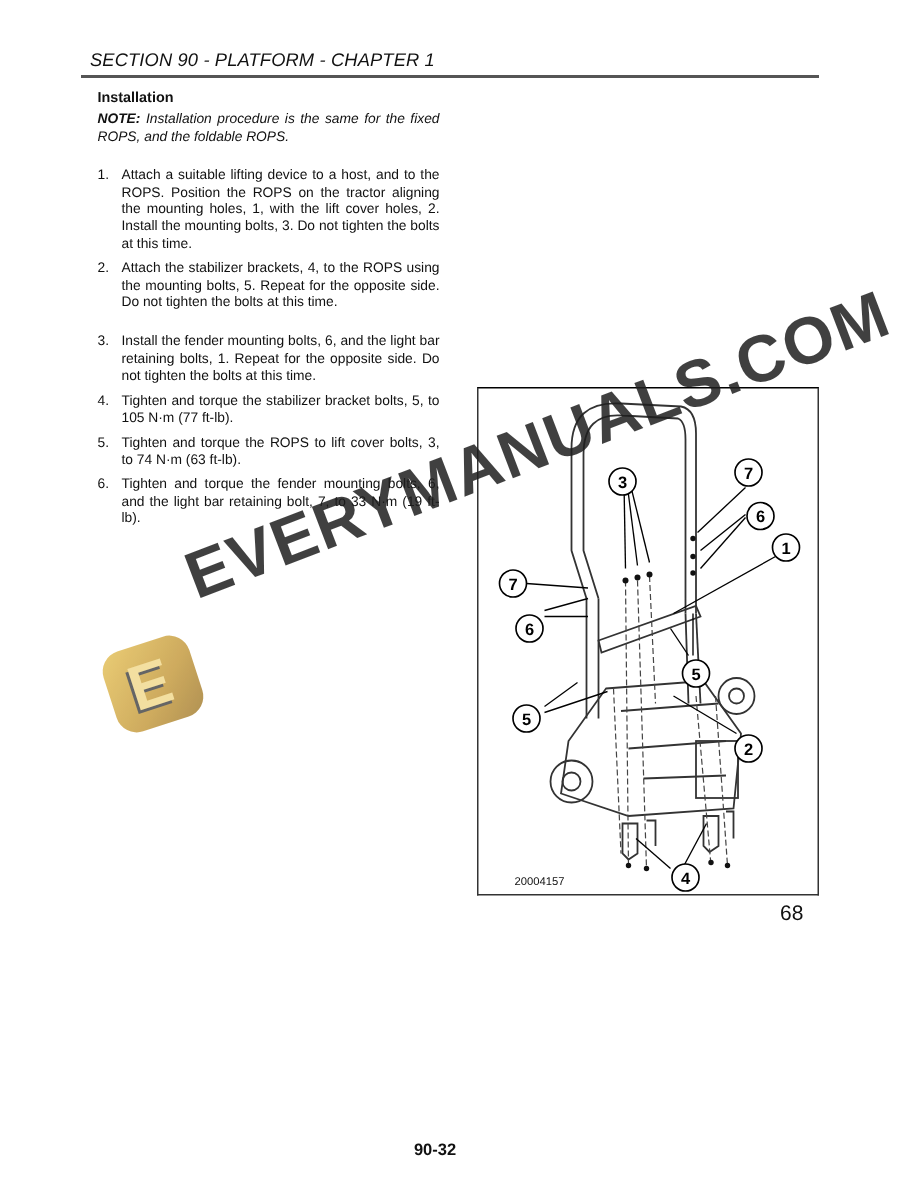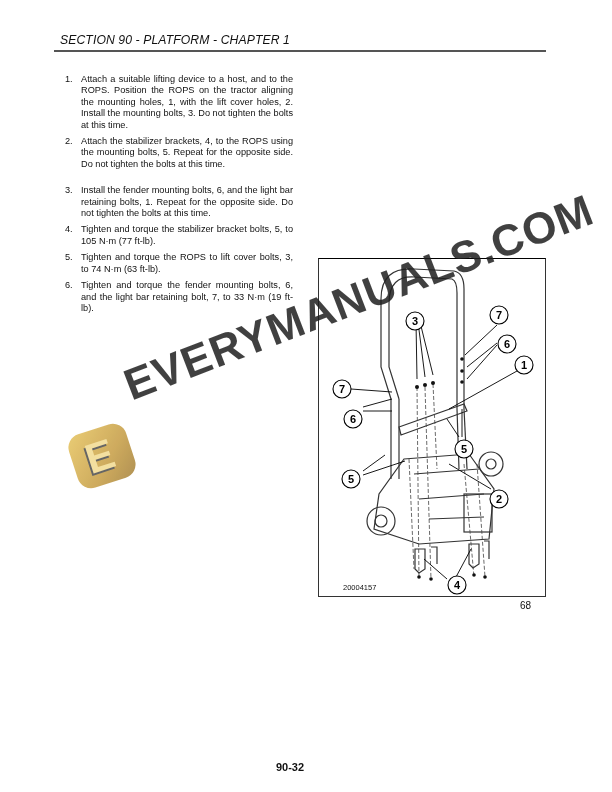--- a/index.html
+++ b/index.html
@@ -26,21 +26,21 @@
     .step .num { width: 16px; flex: none; }
     .step .txt { flex: 1; }
     .gap1 { height: 14px; }
     .gap2 { height: 5px; }
     .figure {
       position: absolute; left: 318px; top: 258px; width: 228px; height: 339px;
       border: 1.5px solid #333; border-top-color: #000; box-sizing: border-box; background: #fff;
     }
     .figure svg { position: absolute; left: 0; top: 0; }
     .fig-id { position: absolute; left: 7px; bottom: 4px; font-size: 7.5px; margin-left: 17px; }
-    .fig-num { position: absolute; left: 520px; top: 600px; font-size: 10px; }
+    .fig-num { position: absolute; left: 520px; top: 600px; font-size: 14px; }
     .page-num { position: absolute; left: 0; top: 761px; width: 580px; text-align: center; font-weight: bold; font-size: 11px; }
     .wm-text {
       position: absolute; left: 135px; top: 360px; font-weight: bold; font-size: 44px;
       color: rgba(30,30,30,0.85); letter-spacing: 1px;
       transform: rotate(-21deg); transform-origin: left bottom; white-space: nowrap;
     }
     .wm-logo {
       position: absolute; left: 72px; top: 428px; width: 60px; height: 56px; border-radius: 14px;
       background: linear-gradient(135deg, #e8c766 0%, #c9a24d 60%, #a88540 100%);
       transform: rotate(-18deg); opacity: 0.9;
@@ -51,20 +51,22 @@
     }
     .callout { font-family: "Liberation Sans", sans-serif; font-size: 11px; font-weight: bold; }
   </style>
 </head>
 <body>
 
 <div class="header">SECTION 90 - PLATFORM - CHAPTER 1</div>
 <div class="header-rule"></div>
 
 <div class="col">
+  <div class="heading">Installation</div>
+  <div class="note"><b>NOTE:</b><span> Installation procedure is the same for the fixed ROPS, and the foldable ROPS.</span></div>
   <div class="gap1"></div>
   <div class="steps">
     <div class="step">
       <span class="num">1.</span>
       <span class="txt">Attach a suitable lifting device to a host, and to the ROPS. Position the ROPS on the tractor aligning the mounting holes, 1, with the lift cover holes, 2. Install the mounting bolts, 3. Do not tighten the bolts at this time.</span>
     </div>
     <div class="step">
       <span class="num">2.</span>
       <span class="txt">Attach the stabilizer brackets, 4, to the ROPS using the mounting bolts, 5. Repeat for the opposite side. Do not tighten the bolts at this time.</span>
     </div>

